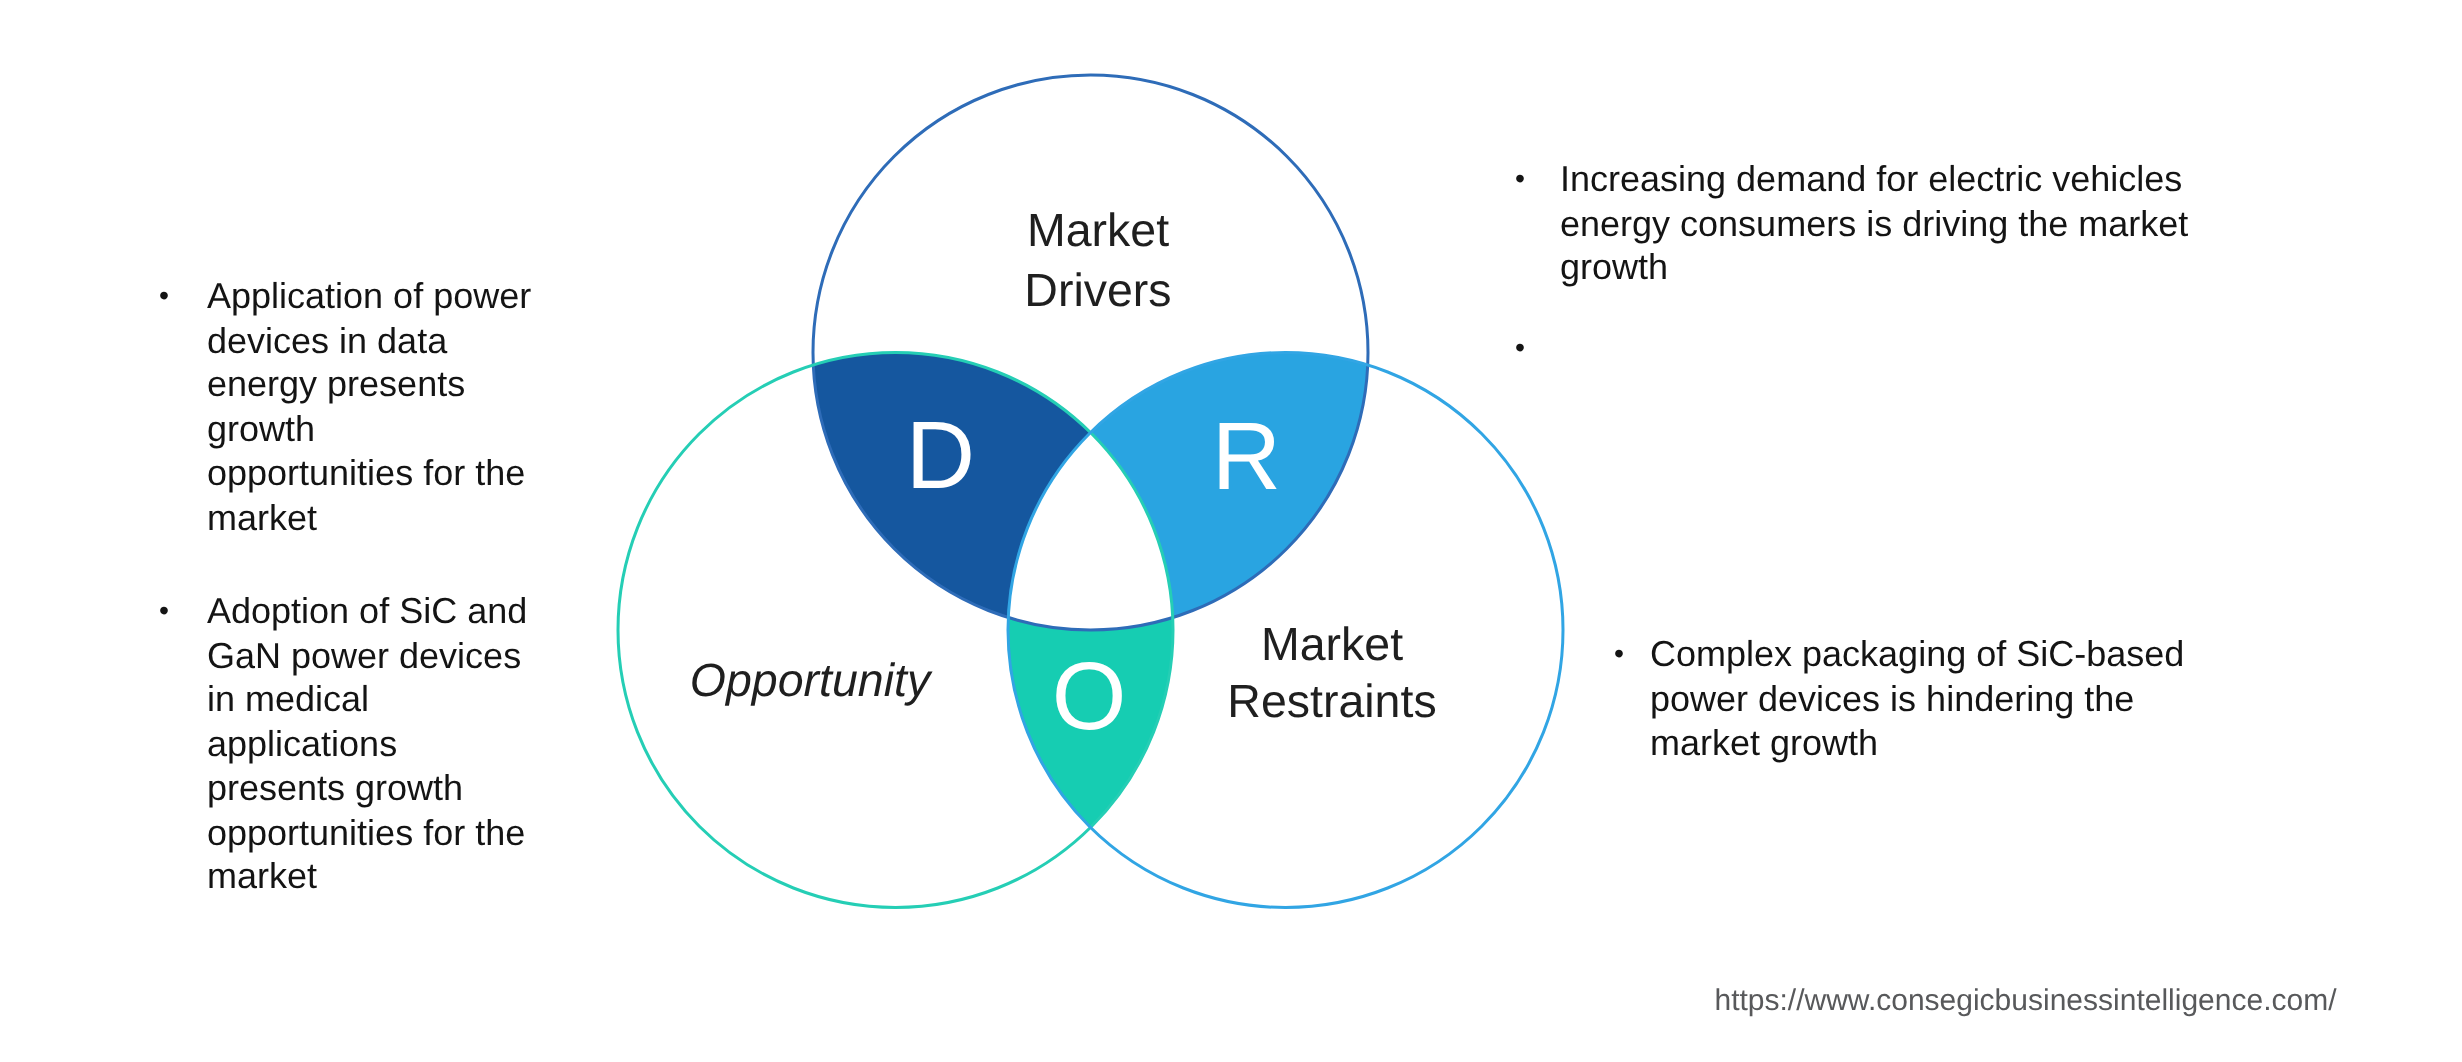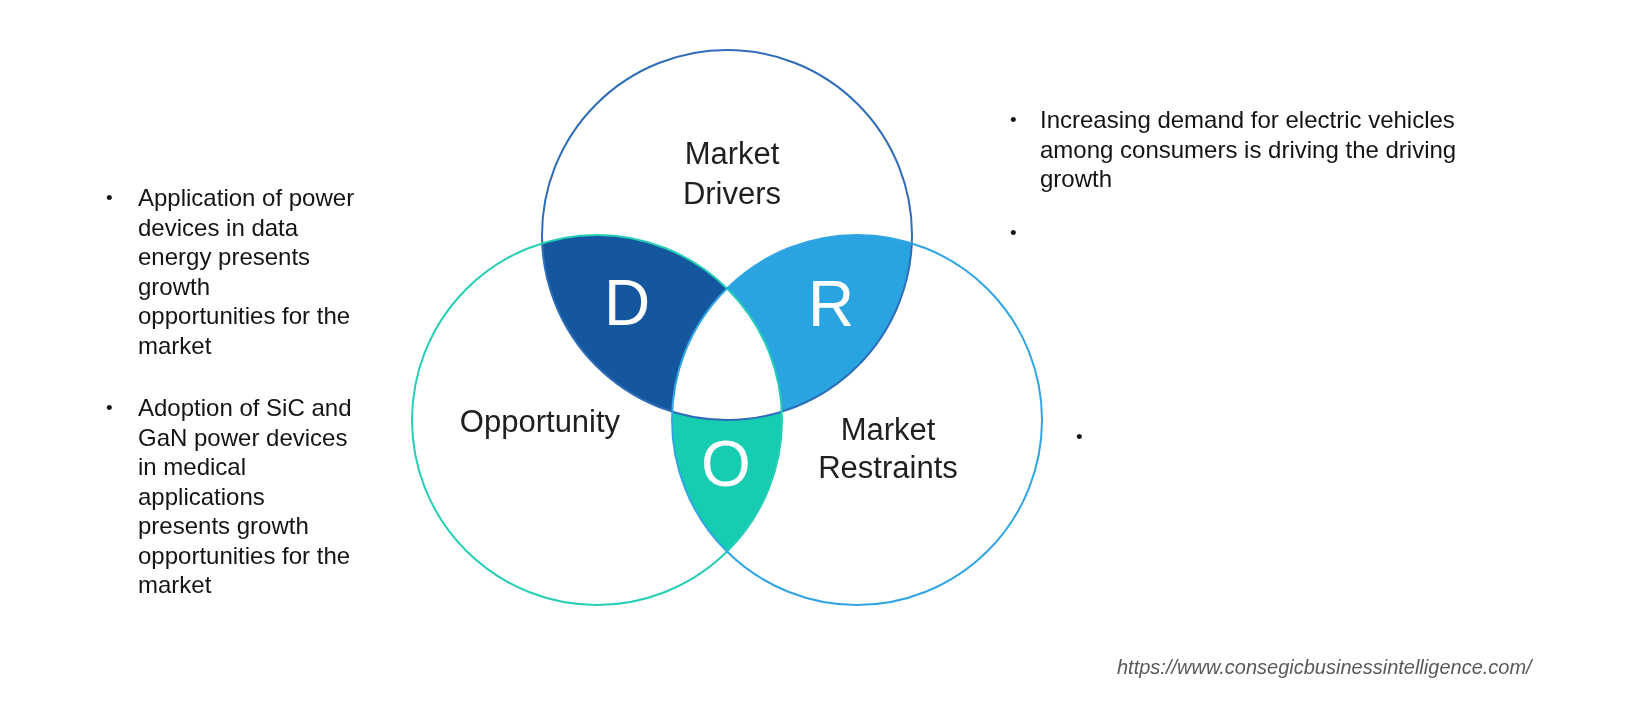--- a/index.html
+++ b/index.html
@@ -32,30 +32,30 @@
   .restraint-list .bullet-dot { width:29px; }
   .left-list  .bullet-item + .bullet-item { margin-top:33px; }
   .right-list .bullet-item + .bullet-item { margin-top:24px; }
   .bullet-text { white-space:pre-line; }
 
   .left-list      { left:101px;  top:183px; width:300px; }
   .right-list     { left:1005px; top:105px; width:560px; }
   .restraint-list { left:1071px; top:422px; width:480px; }
 
   .label-drivers    { left:612px; top:134px; width:240px; }
-  .label-opportunity{ left:420px; top:404px; width:240px; }
+  .label-opportunity{ left:420px; top:436px; width:240px;font-style:italic; }
   .label-restraints { left:768px; top:411px; width:240px; }
 
   .letter-d { left:585px; top:266px; width:84px; height:74px; }
   .letter-r { left:789px; top:267px; width:84px; height:74px; }
   .letter-o { left:684px; top:427px; width:84px; height:74px; }
 
   .source-url {
-    position:absolute; left:1117px; top:654px;
-    font-size:20px; line-height:26px; color:#58595B;font-style:italic;
+    position:absolute; left:1143px; top:654px;
+    font-size:20px; line-height:26px; color:#58595B;
   }
 </style>
 </head>
 <body>
 
 <div class="canvas">
 
   <svg class="venn-svg" width="1641" height="708" viewBox="0 0 1641 708">
     <defs>
       <clipPath id="clipLeft">
@@ -118,29 +118,32 @@
 presents growth
 opportunities for the
 market</div>
     </div>
   </div>
 
   <div class="bullet-list right-list">
     <div class="bullet-item">
       <span class="bullet-dot">•</span>
       <div class="bullet-text">Increasing demand for electric vehicles
-among consumers is driving the driving
+energy consumers is driving the market
 growth</div>
     </div>
     <div class="bullet-item">
       <span class="bullet-dot">•</span>
     </div>
   </div>
 
   <div class="bullet-list restraint-list">
     <div class="bullet-item">
       <span class="bullet-dot">•</span>
+      <div class="bullet-text">Complex packaging of SiC-based
+power devices is hindering the
+market growth</div>
     </div>
   </div>
 
   <div class="source-url">https://www.consegicbusinessintelligence.com/</div>
 
 </div>
 
 </body></html>

